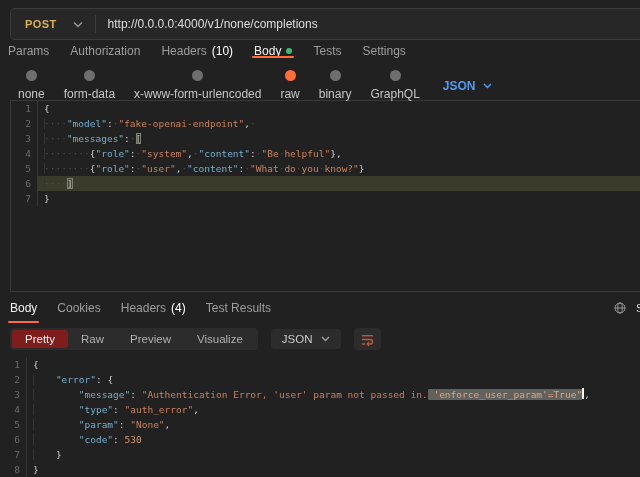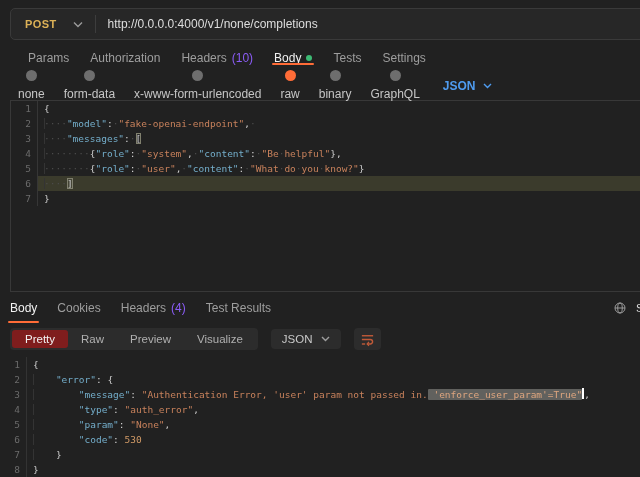--- a/index.html
+++ b/index.html
@@ -15,25 +15,25 @@
   .url-bar {
     display:flex; align-items:center; height:32px; width:636px;
     background:#272727; border:1px solid #3a3a3a; border-radius:5px;
   }
   .method { display:flex; align-items:center; gap:16px; padding:0 12px 0 14px; cursor:pointer; }
   .method-label { color:#dcb157; font-weight:bold; font-size:11px; letter-spacing:.4px; }
   .vdiv { width:1px; height:18px; background:#3d3d3d; }
   .url-text { padding-left:12px; color:#dedede; font-size:12px; white-space:nowrap; }
 
   
-  .tabs-row { display:flex; align-items:center; height:27px; padding-left:28px; gap:21px; }
+  .tabs-row { display:flex; align-items:flex-start; height:27px; padding-left:8px; gap:21px; }
   .tab { position:relative; display:flex; align-items:center; gap:5px; font-size:12px; color:#9e9e9e; cursor:pointer; white-space:nowrap; }
   .tab.active { color:#f2f2f2; }
   .tab.active::after { content:""; position:absolute; left:-2px; right:-2px; bottom:0; height:2px; background:#ff6c37; border-radius:1px; }
-  .count { color:#8b5cf6; }
+  .count { color:#ffffff; }
   .green-dot { width:6px; height:6px; border-radius:50%; background:#3dba74; }
 
   
   .body-type-row { display:flex; align-items:center; height:29px; padding-left:18px; gap:19px; }
   .bt { display:flex; align-items:center; gap:6px; font-size:12px; color:#c6c6c6; cursor:pointer; white-space:nowrap;flex-direction:column; }
   .radio { width:11px; height:11px; border-radius:50%; background:#6e6e6e; flex:none; }
   .bt.selected .radio { background:#ff6c37; }
   .lang-select { display:flex; align-items:center; gap:7px; margin-left:4px; color:#4f9cf0; font-size:12px; font-weight:bold; cursor:pointer; }
 
   

